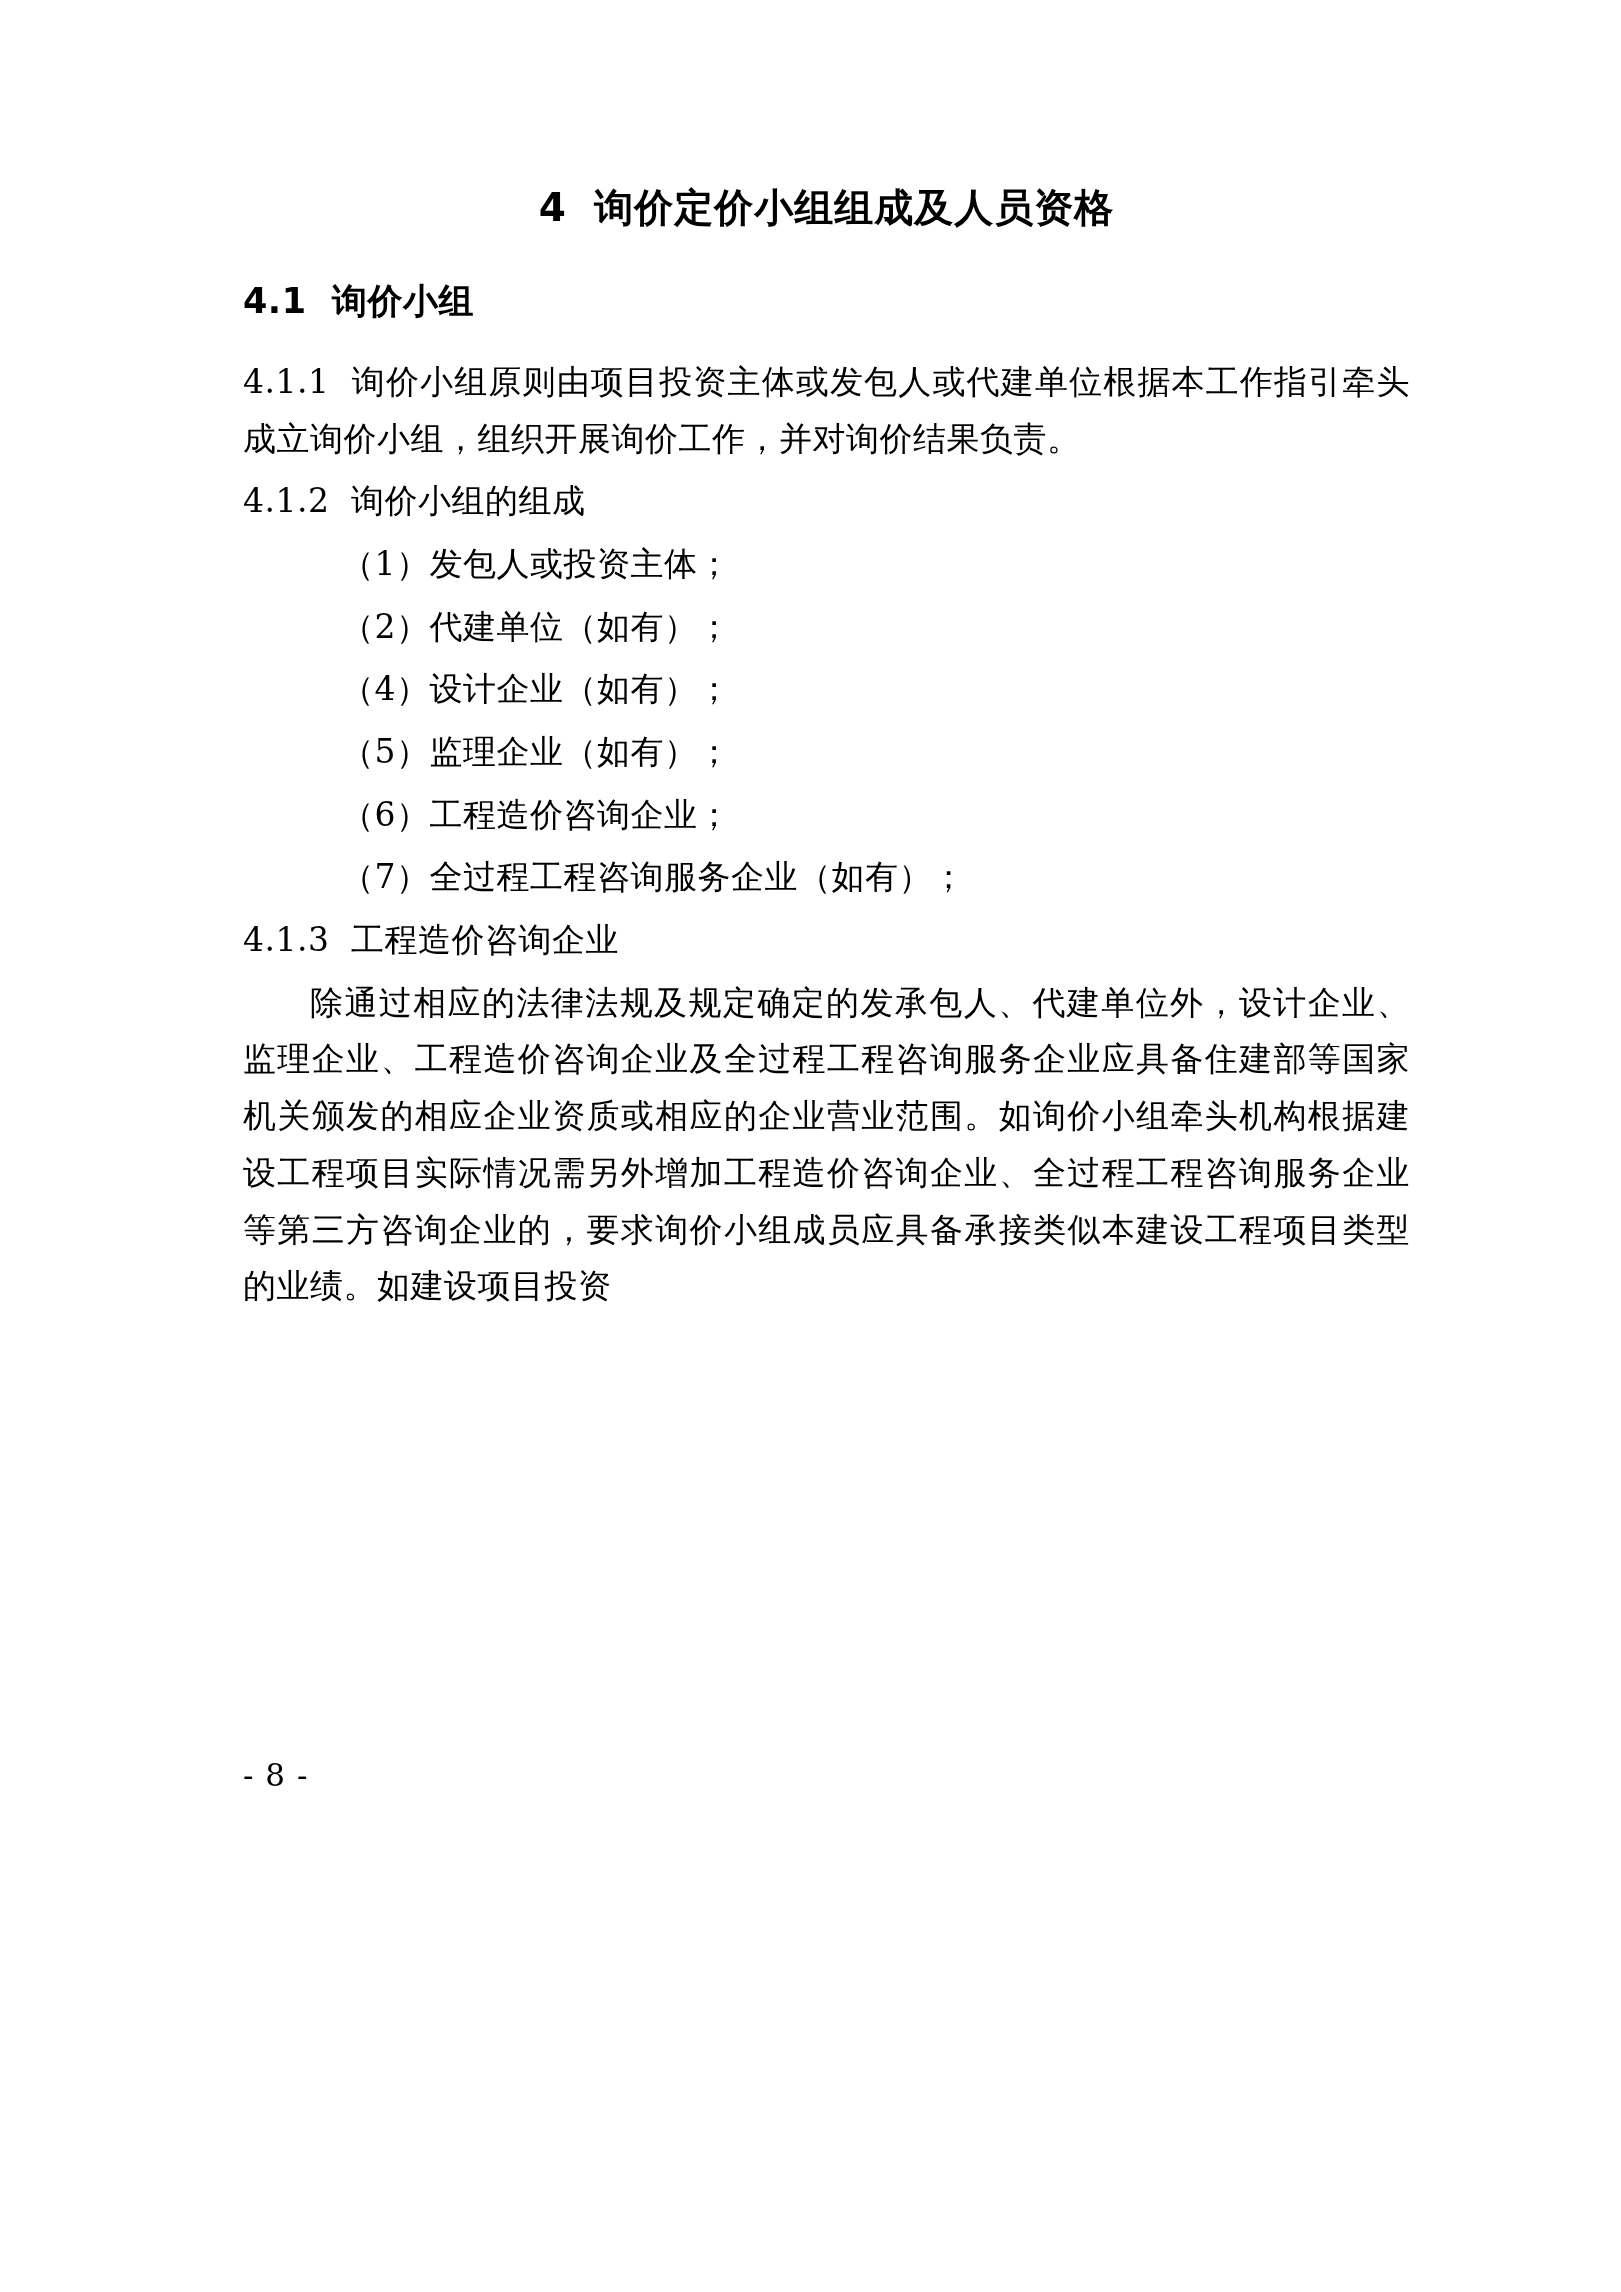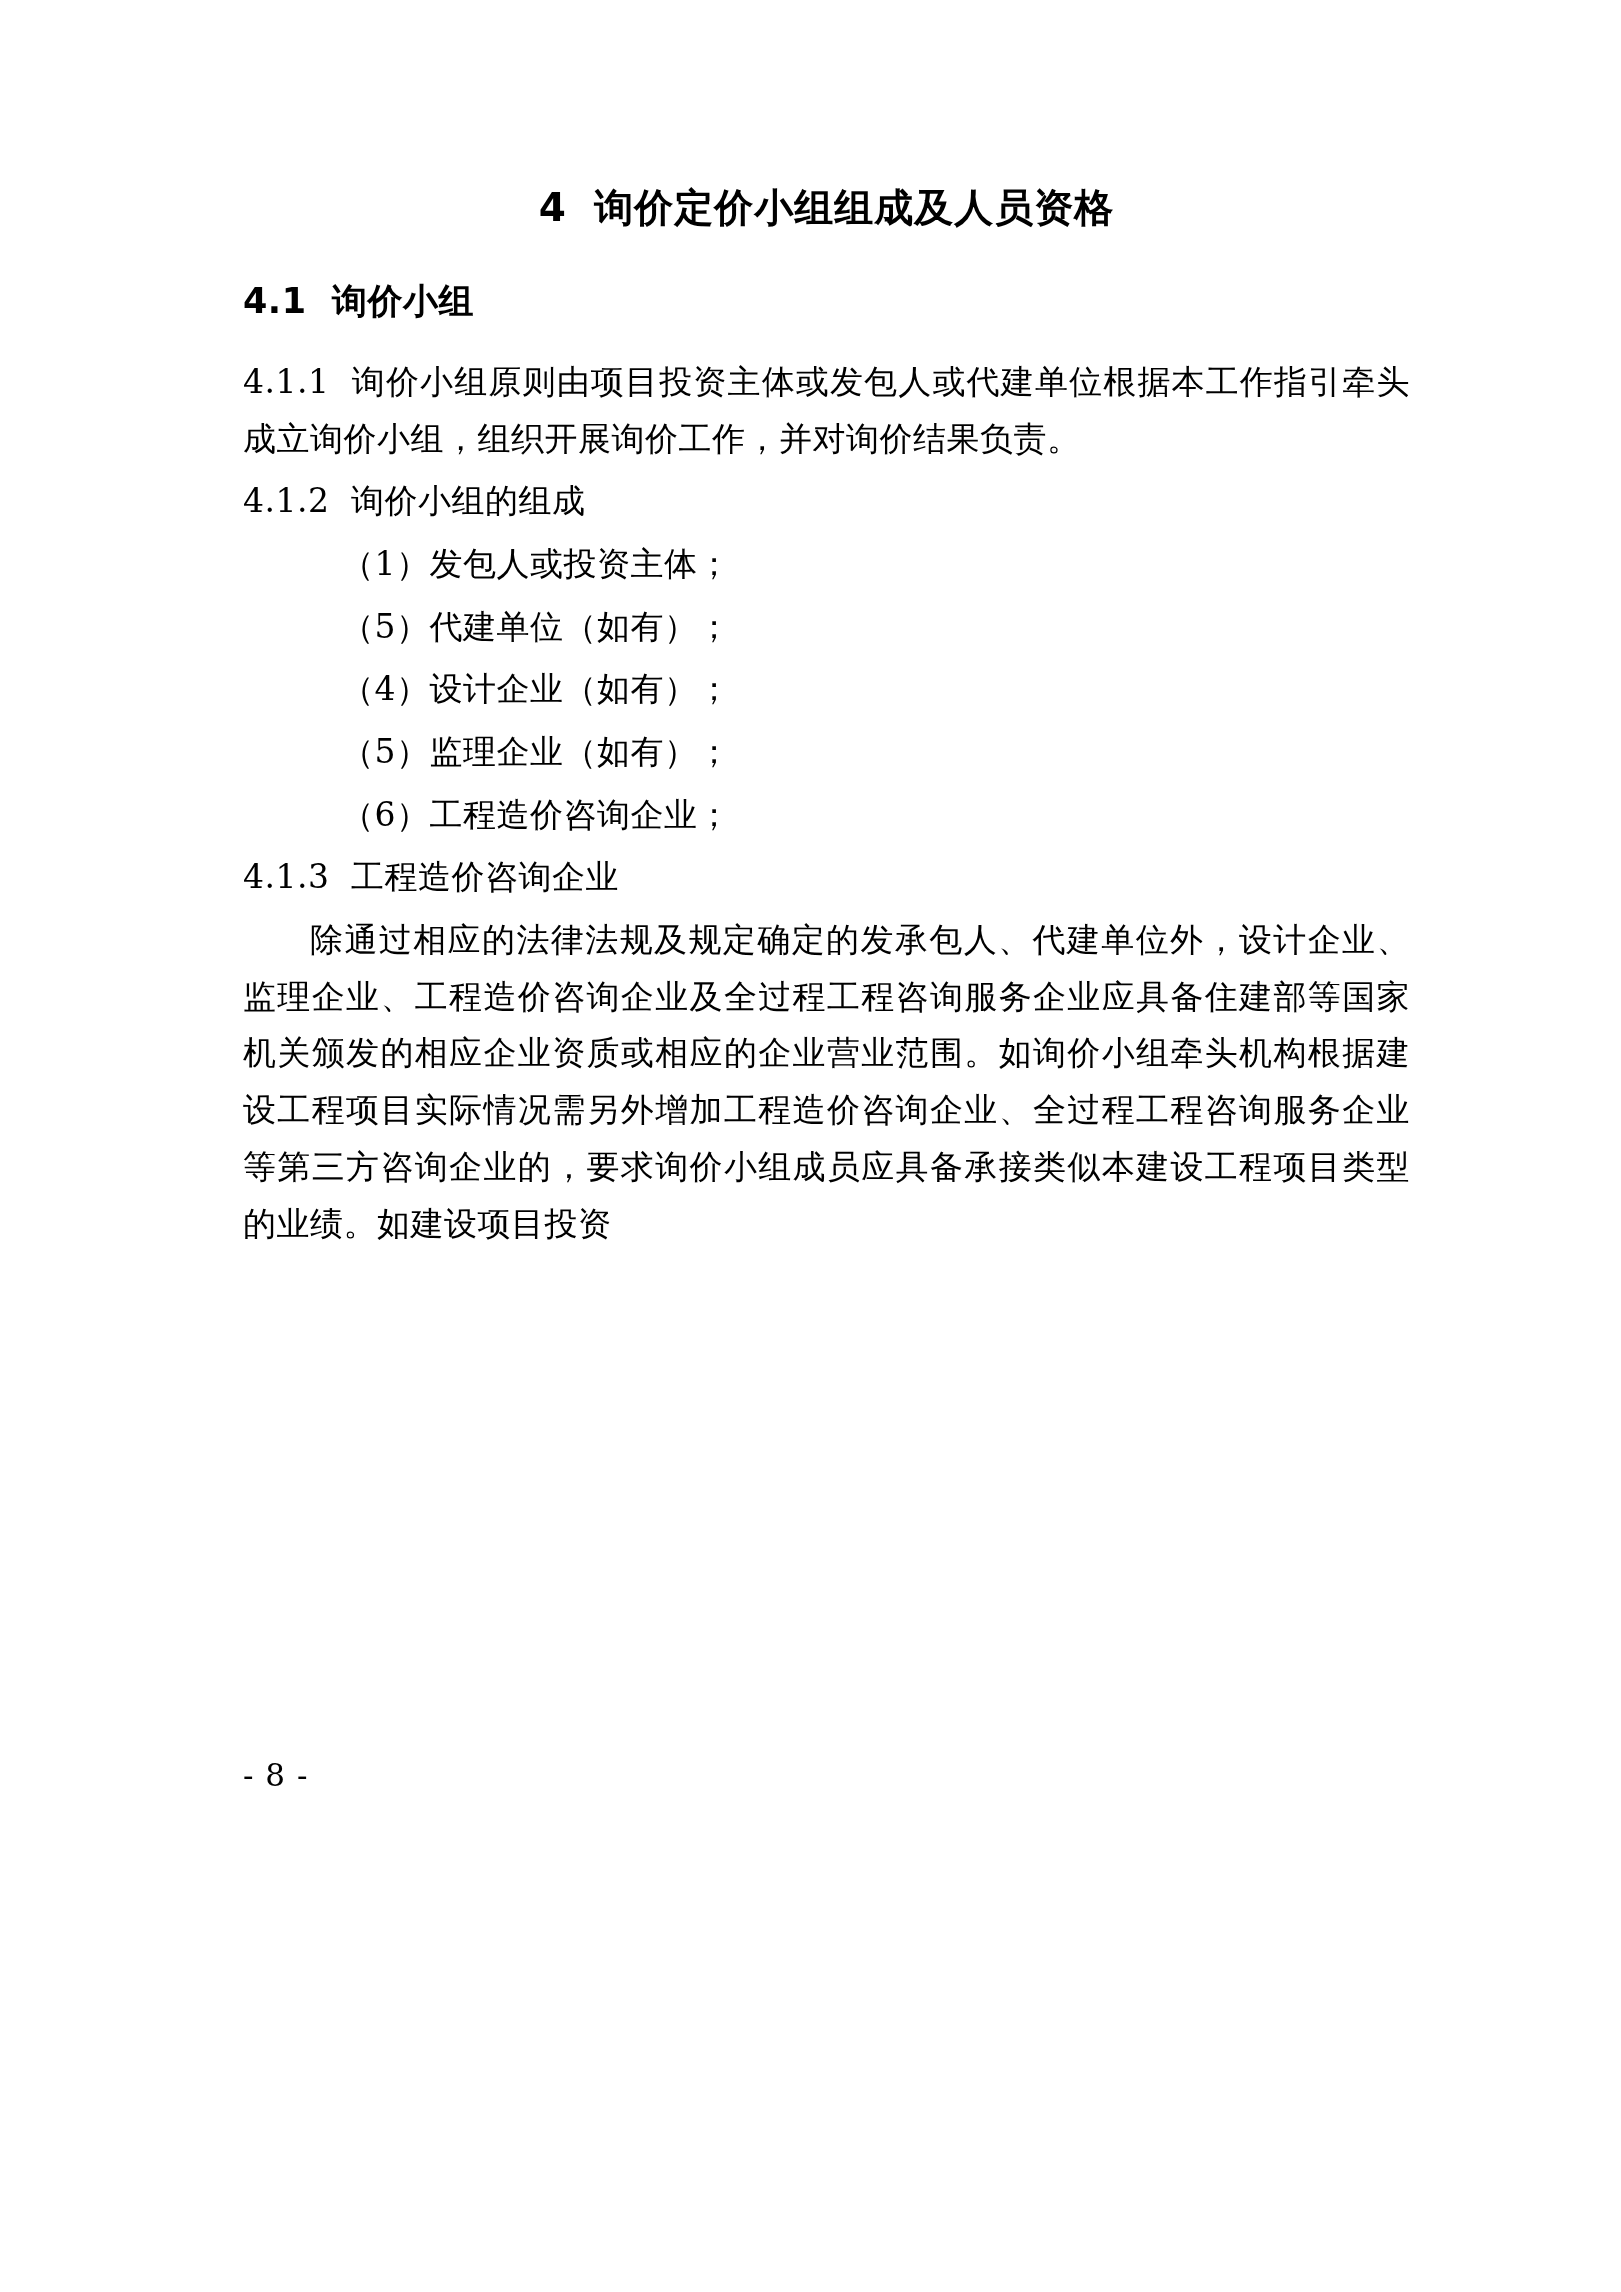--- a/index.html
+++ b/index.html
@@ -91,24 +91,25 @@
 
   <p class="para">
     <span class="lead-num">4.1.1</span><span>询价小组原则由项目投资主体或发包人或代建单位根据本工作指引牵头成立询价小组，组织开展询价工作，并对询价结果负责。</span>
   </p>
 
   <p class="para">
     <span class="lead-num">4.1.2</span><span>询价小组的组成</span>
   </p>
 
   <div class="list-item">（1）发包人或投资主体；</div>
-  <div class="list-item">（5）代建单位（如有）；</div>
+  <div class="list-item">（2）代建单位（如有）；</div>
   <div class="list-item">（4）设计企业（如有）；</div>
   <div class="list-item">（5）监理企业（如有）；</div>
   <div class="list-item">（6）工程造价咨询企业；</div>
+  <div class="list-item">（7）全过程工程咨询服务企业（如有）；</div>
 
   <p class="para">
     <span class="lead-num">4.1.3</span><span>工程造价咨询企业</span>
   </p>
 
   <p class="para para-indent">除通过相应的法律法规及规定确定的发承包人、代建单位外，设计企业、监理企业、工程造价咨询企业及全过程工程咨询服务企业应具备住建部等国家机关颁发的相应企业资质或相应的企业营业范围。如询价小组牵头机构根据建设工程项目实际情况需另外增加工程造价咨询企业、全过程工程咨询服务企业等第三方咨询企业的，要求询价小组成员应具备承接类似本建设工程项目类型的业绩。如建设项目投资</p>
 
   <div class="page-number">- 8 -</div>
 
 </div>

